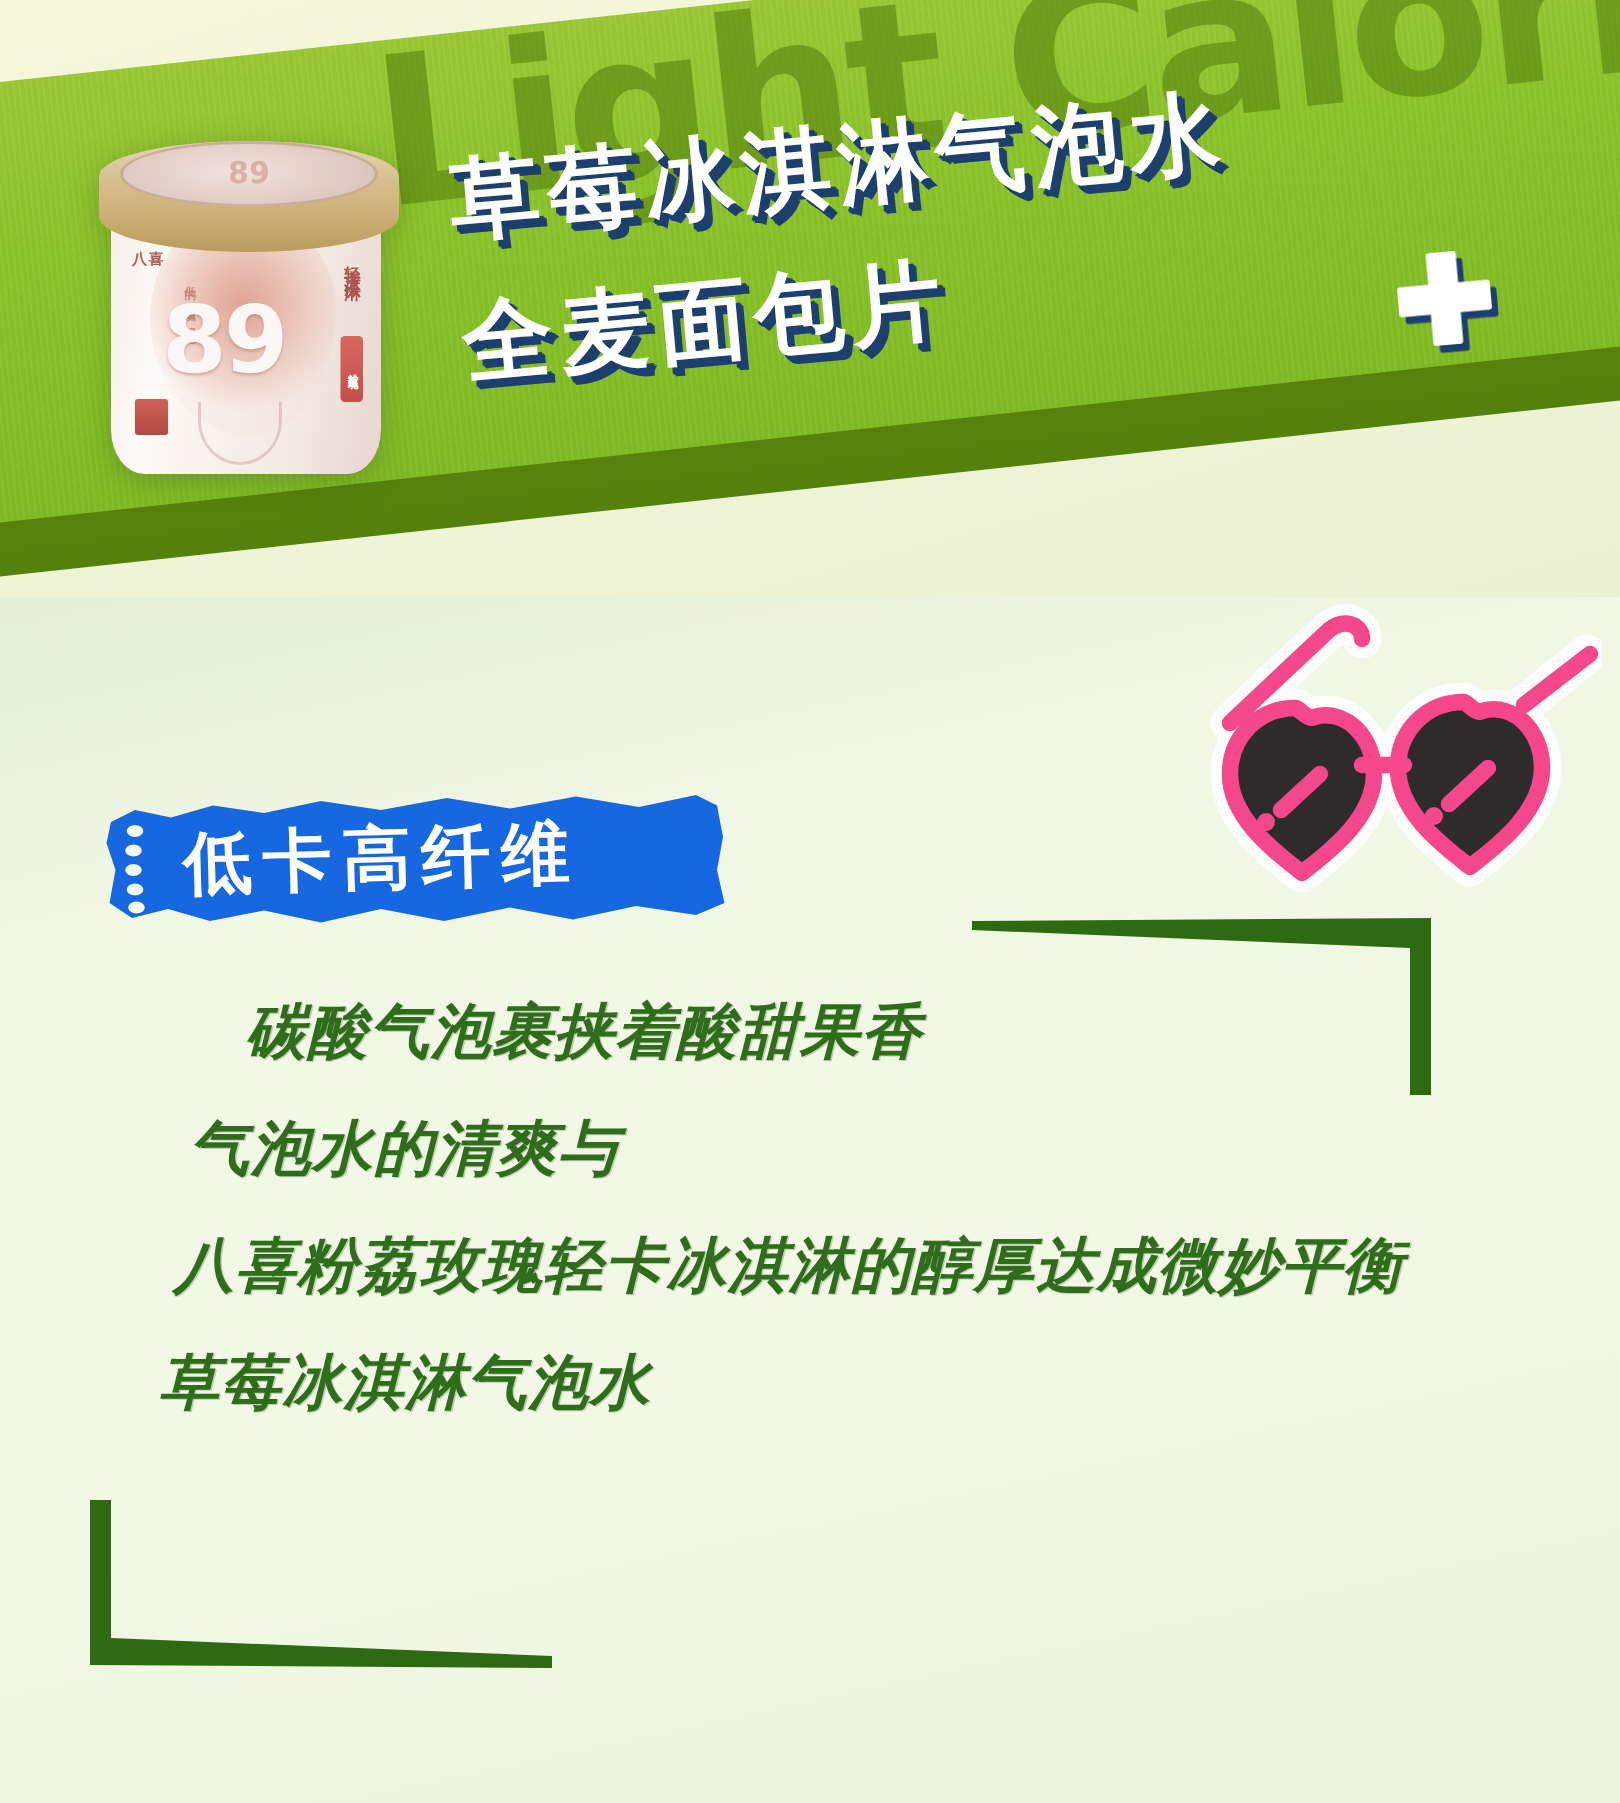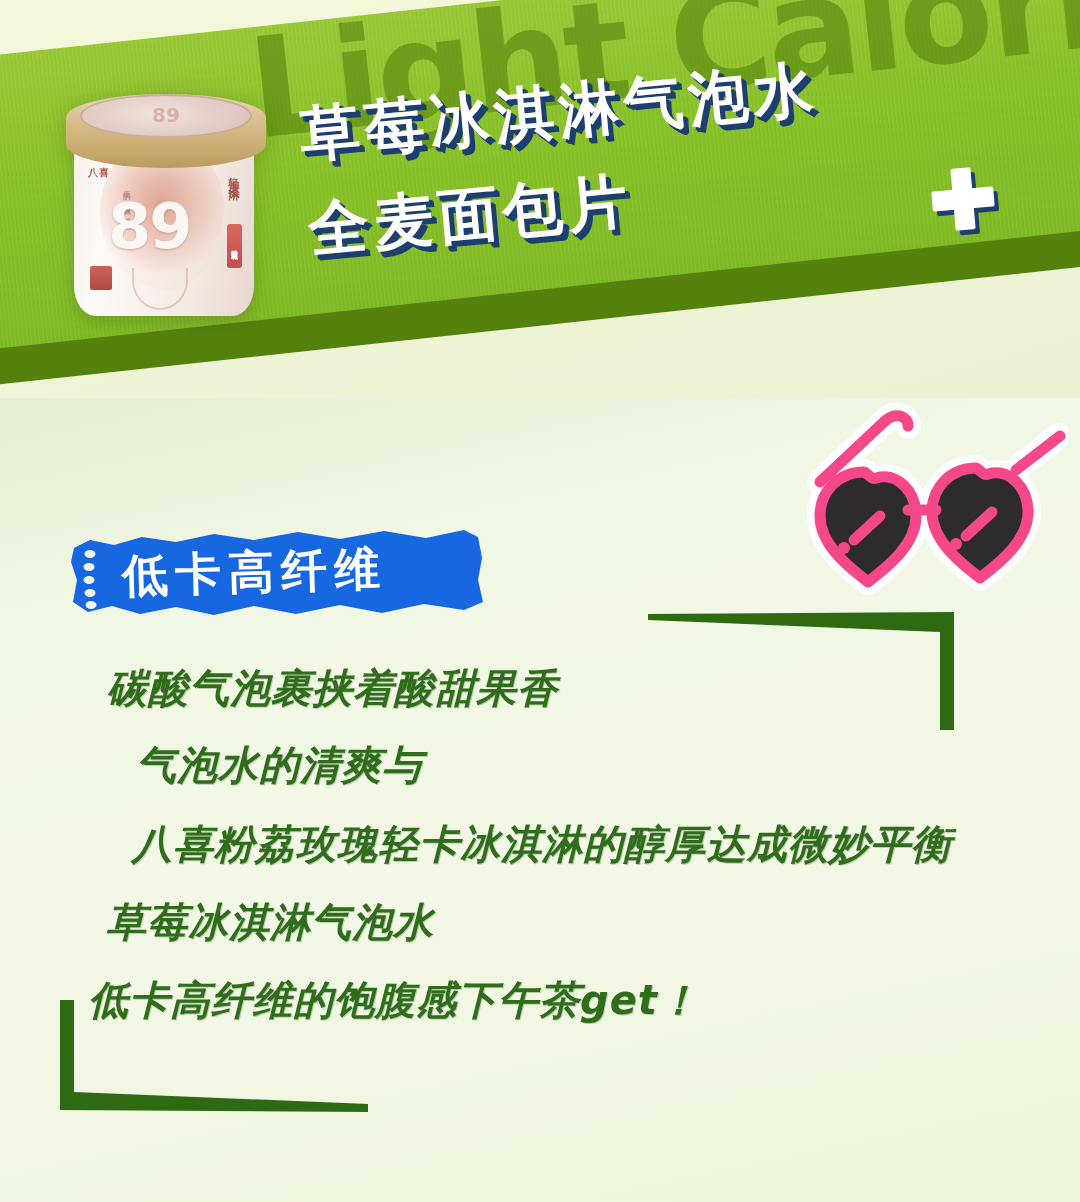--- a/index.html
+++ b/index.html
@@ -246,23 +246,23 @@
     font-weight:bold;
     font-style:italic;
     color:#2f6d1c;
     line-height:1;
     margin-bottom:38px;
     white-space:nowrap;
     letter-spacing:1px;
     font-family:"DejaVu Sans","Liberation Sans",sans-serif;
     text-shadow:1px 1px 0 rgba(47,109,28,0.28);
   }
-  .copy-line.indent-1 { margin-left:19px; }
-  .copy-line.indent-2 { margin-left:48px;font-family:Liberation Serif, serif; }
-  .copy-line.indent-3 { margin-left:44px; }
+  .copy-line.indent-1 { margin-left:76px; }
+  .copy-line.indent-2 { margin-left:38px; }
+  .copy-line.indent-3 { margin-left:28px; }
   .copy-line.indent-4 { margin-left:18px; }
   .copy-line.indent-5 { margin-left:0px; }
 </style>
 </head>
 <body>
 
 <div id="poster">
 
   <div class="top-wash"></div>
 
@@ -360,16 +360,15 @@
     <svg width="320" height="112" viewBox="0 0 320 112">
       <path d="M2,0 L16,0 L16,92 L310,104 L310,112 L2,110 Z" fill="#2d6a12"></path>
     </svg>
   </div>
 
   <div class="copy">
     <div class="copy-line indent-1">碳酸气泡裹挟着酸甜果香</div>
     <div class="copy-line indent-2">气泡水的清爽与</div>
     <div class="copy-line indent-3">八喜粉荔玫瑰轻卡冰淇淋的醇厚达成微妙平衡</div>
     <div class="copy-line indent-4">草莓冰淇淋气泡水</div>
-    <div class="copy-line indent-5">低卡高纤维的饱腹感下午茶get！</div>
   </div>
 
 </div>
 
 </body></html>

